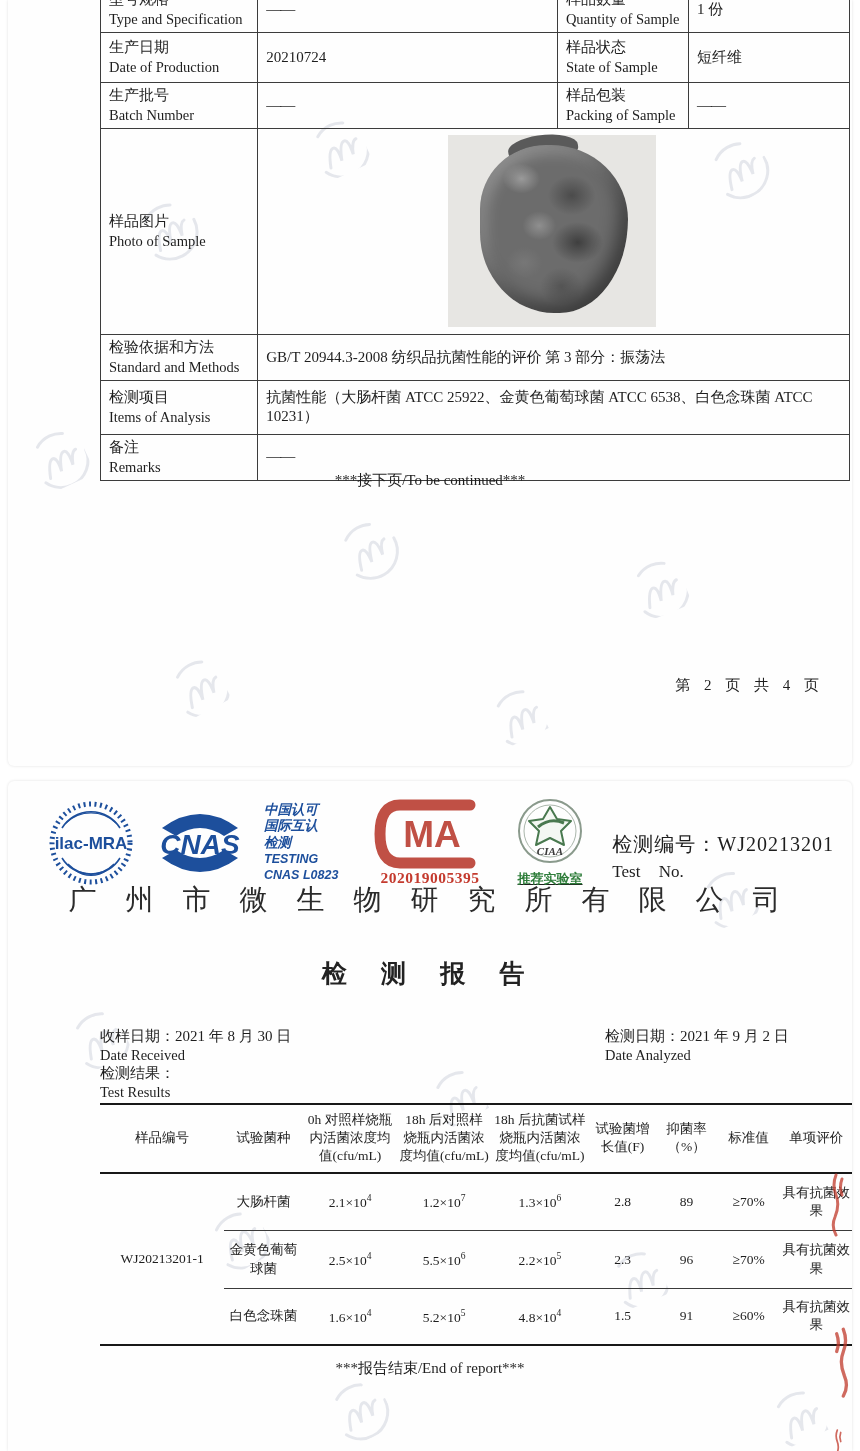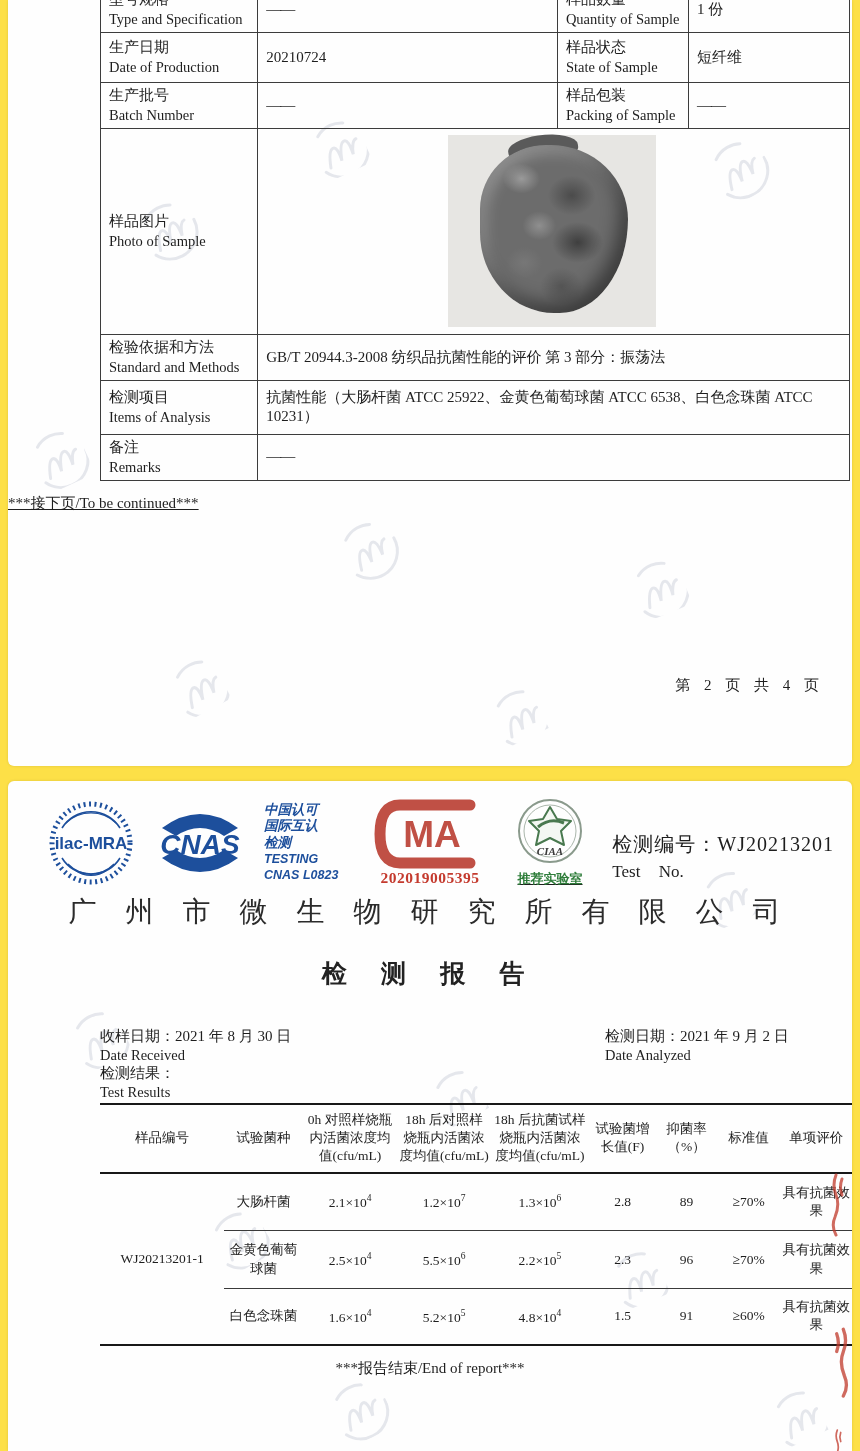--- a/index.html
+++ b/index.html
@@ -1,16 +1,16 @@
 <!DOCTYPE html>
 <html><head>
 <meta charset="utf-8">
 <style>
   html,body{margin:0;padding:0;background:#e7e7ec;}
-  .stage{position:relative;width:860px;height:1451px;overflow:hidden;background:#fde047;
+  .stage{position:relative;width:860px;height:1451px;overflow:hidden;background:#ffffff;
          font-family:"Liberation Serif","DejaVu Serif",serif;color:#1e1e1e;}
   .page{position:absolute;left:8px;right:8px;background:#fefefe;box-shadow:0 0 3px rgba(0,0,0,.12);overflow:hidden;}
   .page1{top:0;height:766px;border-radius:0 0 6px 6px;}
   .page2{top:781px;height:670px;border-radius:6px 6px 0 0;}
 
   
   .wm{position:absolute;color:#aeb4c6;opacity:.30;pointer-events:none;}
 
   
   table.info{position:absolute;top:-14px;left:92px;right:7px;width:750px;border-collapse:collapse;
@@ -32,37 +32,37 @@
         radial-gradient(36px 30px at 62% 30%, #4b4b4b 0%, rgba(0,0,0,0) 66%),
         radial-gradient(28px 24px at 40% 48%, #8f8f8f 0%, rgba(0,0,0,0) 60%),
         radial-gradient(40px 32px at 66% 58%, #3f3f3f 0%, rgba(0,0,0,0) 64%),
         radial-gradient(30px 26px at 30% 70%, #777 0%, rgba(0,0,0,0) 60%),
         radial-gradient(34px 30px at 55% 84%, #565656 0%, rgba(0,0,0,0) 62%),
         #6c6c6c;
       box-shadow:inset -8px -10px 18px rgba(0,0,0,.45), inset 6px 8px 14px rgba(255,255,255,.25);}
   .fiber-tuft{position:absolute;left:60px;top:0px;width:70px;height:26px;background:#5a5a5a;
       border-radius:50% 60% 40% 50%;transform:rotate(-8deg);}
 
-  .continued{position:absolute;top:494px;left:0;right:0;text-align:left;font-size:15px;text-decoration:underline;}
+  .continued{position:absolute;top:471px;left:0;right:0;text-align:center;font-size:15px;}
   .pagenum{position:absolute;top:676px;right:28px;font-size:15px;letter-spacing:5px;}
 
   
   .logos{position:absolute;top:16px;left:40px;right:18px;display:flex;align-items:center;}
   .acc-text{margin-left:16px;width:96px;line-height:1.25;font-style:italic;}
   .acc-text .l{display:block;font-weight:bold;color:#1d4f9c;font-size:13.5px;font-family:"Liberation Sans",sans-serif;}
   .acc-text .l.en{font-size:12.5px;}
   .cma-wrap{margin-left:14px;text-align:center;}
   .cma-num{color:#c43a2e;font-weight:bold;font-size:15.5px;letter-spacing:.5px;margin-top:-4px;font-family:"Liberation Serif",serif;}
   .ciaa-wrap{margin-left:30px;text-align:center;text-decoration:underline;}
   .ciaa-sub{color:#2e7d3a;font-weight:bold;font-size:13px;margin-top:1px;}
   .testno{margin-left:auto;margin-top:28px;}
   .testno .no{font-size:20px;letter-spacing:1px;}
   .testno .noen{font-size:17px;margin-top:4px;word-spacing:14px;}
 
-  .company-cn{position:absolute;top:112px;left:0;right:0;text-align:center;font-size:28px;letter-spacing:11px;color:#2b2b2b;}
+  .company-cn{position:absolute;top:100px;left:0;right:0;text-align:center;font-size:28px;letter-spacing:11px;color:#2b2b2b;}
   .company-en{position:absolute;top:152px;left:0;right:0;text-align:center;font-size:11px;font-weight:bold;letter-spacing:3.6px;color:#333;}
   .title-cn{position:absolute;top:176px;left:0;right:0;text-align:center;font-size:25px;letter-spacing:14px;color:#222;font-weight:bold;}
   .title-en{position:absolute;top:212px;left:0;right:0;text-align:center;font-size:21px;font-weight:bold;letter-spacing:1px;}
 
   .dates{position:absolute;top:246px;left:92px;right:28px;font-size:15px;line-height:1.25;}
   .dates .dr{position:absolute;left:0;top:0;}
   .dates .da{position:absolute;left:505px;top:0;}
   .dates .en{font-size:14.5px;}
 
   

